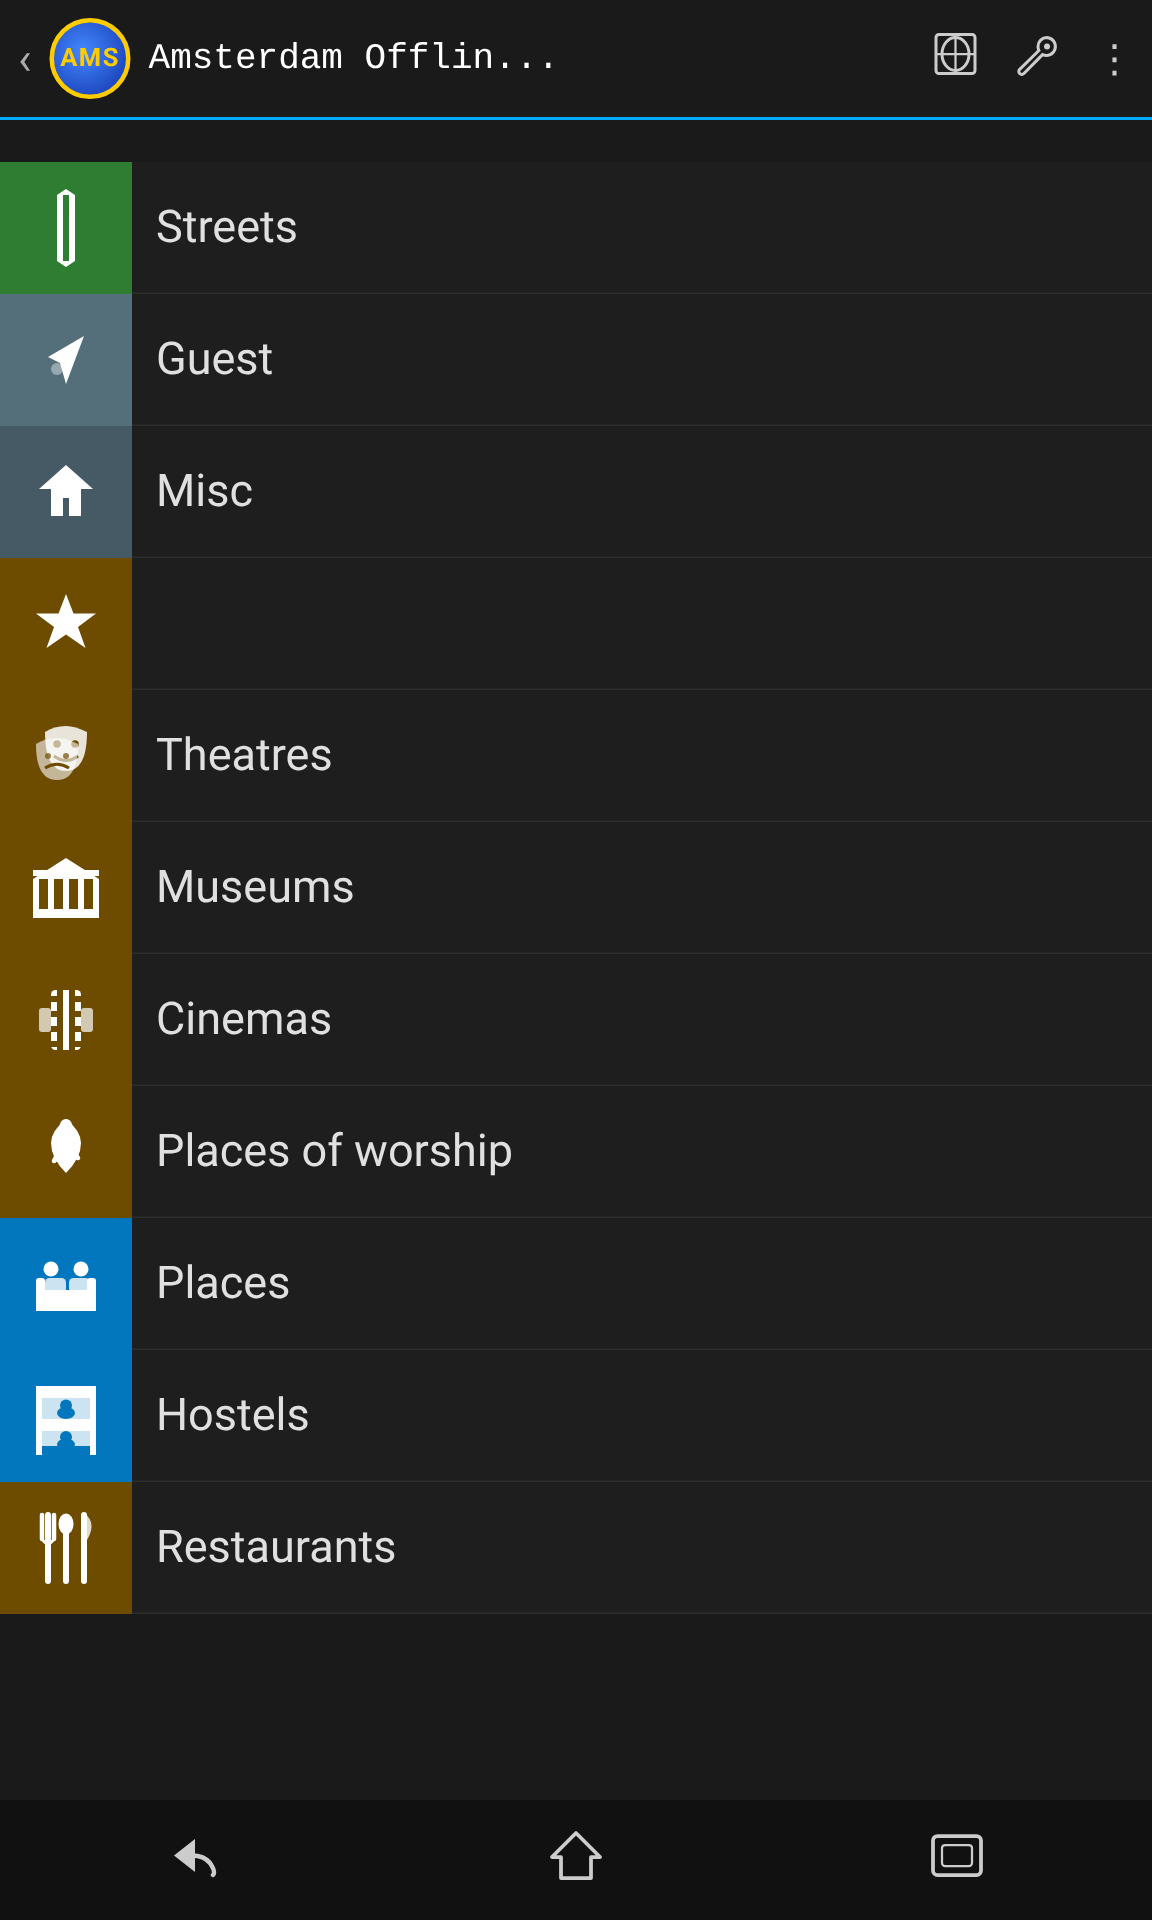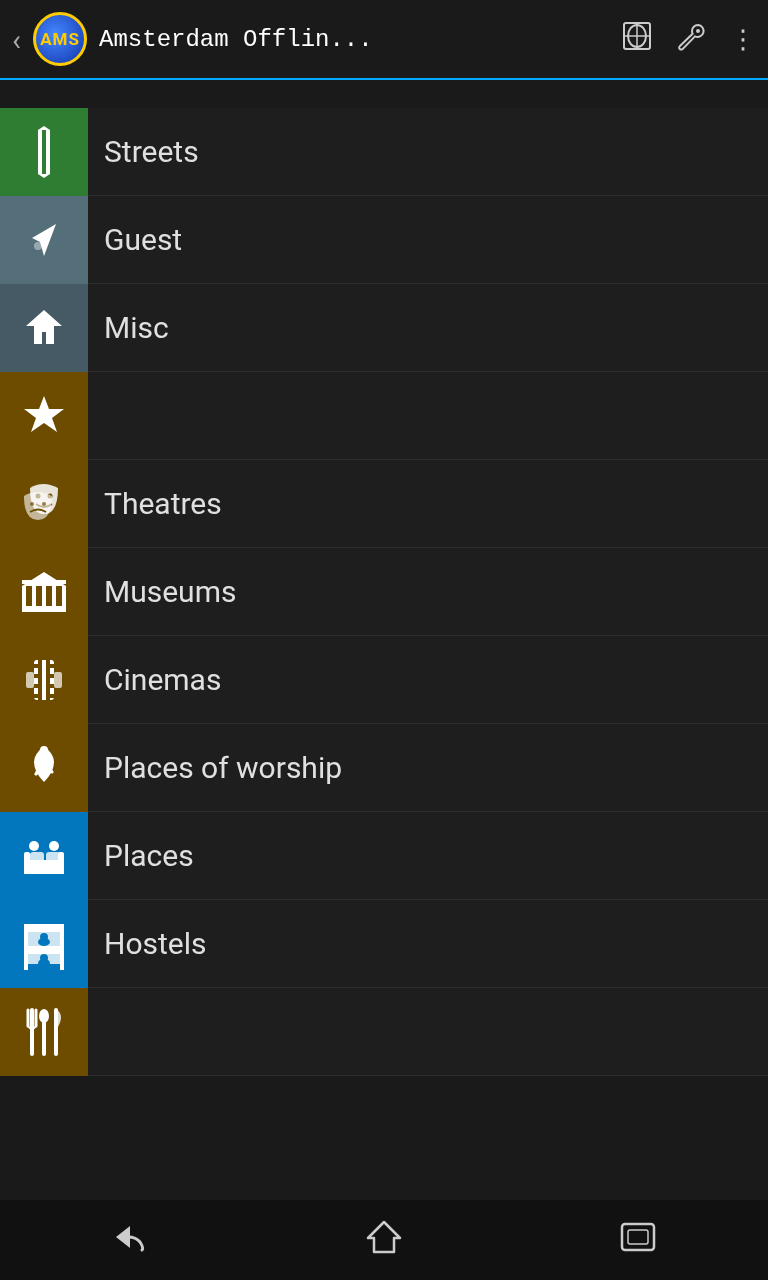--- a/index.html
+++ b/index.html
@@ -332,20 +332,21 @@
         <line x1="16" y1="4" x2="16" y2="20" stroke="white" stroke-width="3" stroke-linecap="round"></line>
         <path d="M8 20 Q12 26 16 20" stroke="white" stroke-width="2" fill="none"></path>
 
         <line x1="36" y1="4" x2="36" y2="48" stroke="white" stroke-width="4" stroke-linecap="round"></line>
         <path d="M36 4 Q44 10 36 22" stroke="white" stroke-width="2" fill="white" opacity="0.8"></path>
 
         <ellipse cx="24" cy="10" rx="5" ry="7" fill="white"></ellipse>
         <line x1="24" y1="17" x2="24" y2="48" stroke="white" stroke-width="4" stroke-linecap="round"></line>
       </svg>
     </div>
+    <div class="menu-label">Restaurants</div>
   </div>
 
 </div>
 
 <div class="bottom-nav">
   <div class="nav-btn">
     <svg width="40" height="30" viewBox="0 0 40 30" fill="none">
       <path d="M8 15 L22 4 L22 26 Z" fill="#cccccc"></path>
       <path d="M20 15 Q28 15 32 20 Q36 26 34 28" stroke="#cccccc" stroke-width="3" fill="none" stroke-linecap="round"></path>
     </svg>

